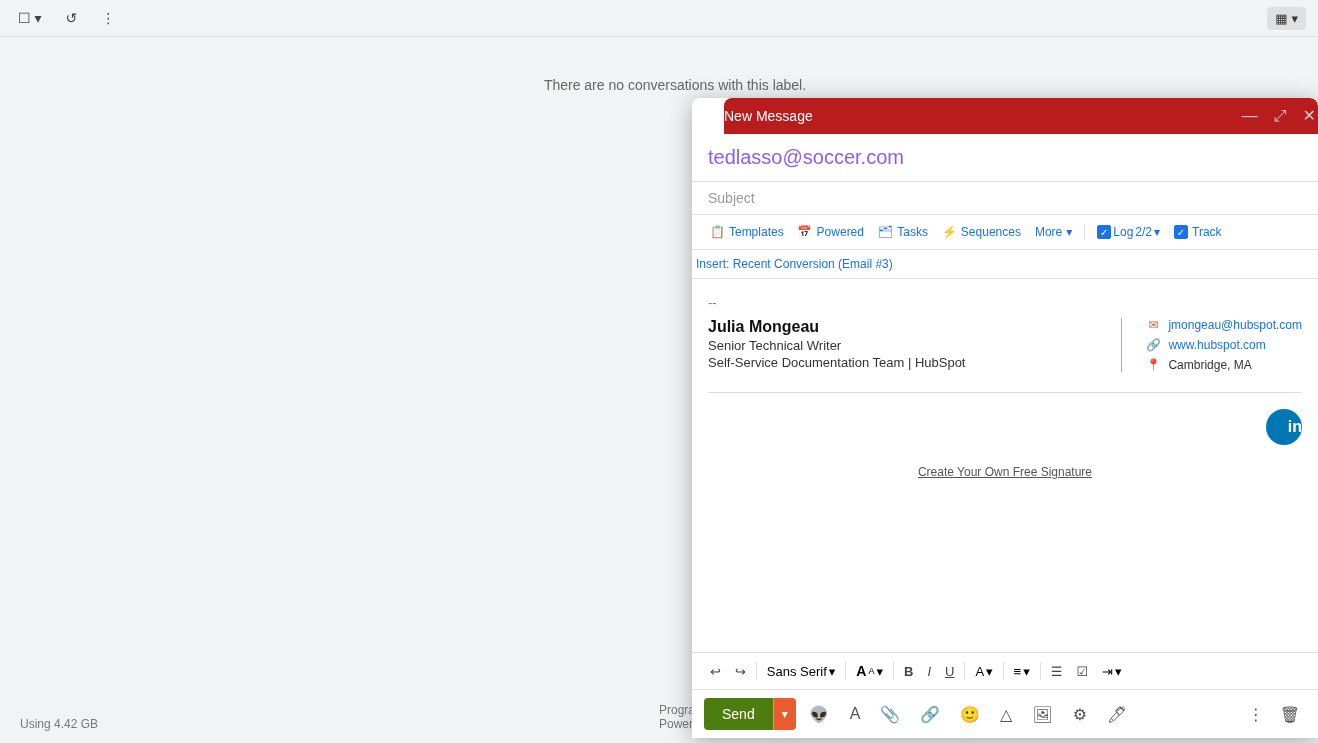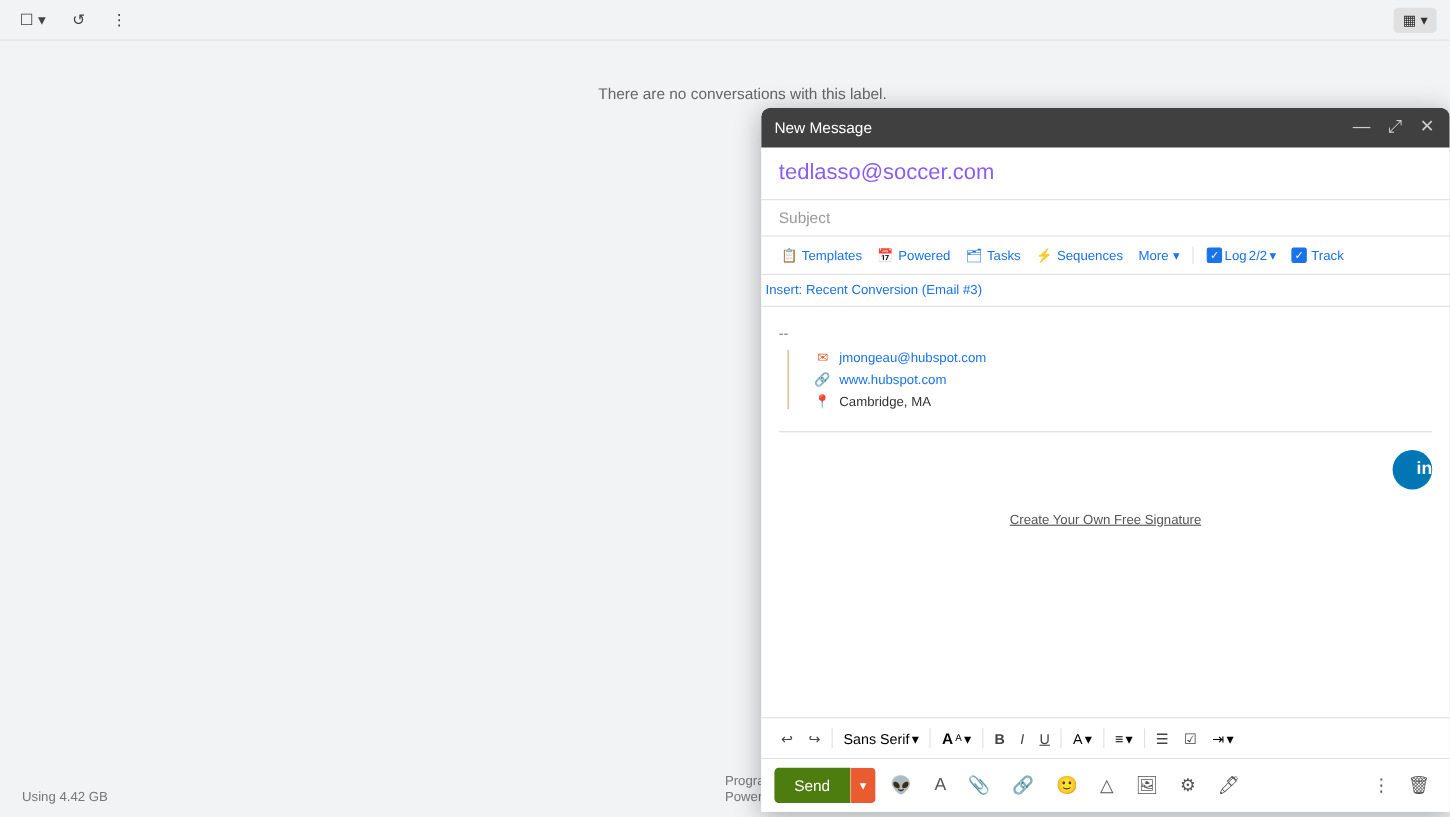--- a/index.html
+++ b/index.html
@@ -88,27 +88,28 @@
       height: 640px;
       background: #fff;
       border-radius: 8px 8px 0 0;
       box-shadow: 0 4px 24px rgba(0,0,0,0.3);
       display: flex;
       flex-direction: column;
       overflow: hidden;
     }
 
     .compose-header {
-      background: #404040;
+      background: #b91c1c;
       color: #fff;
-      padding: 8px 12px;
+      padding: 8px 0;
       display: flex;
       align-items: center;
       justify-content: space-between;
       border-radius: 8px 8px 0 0;
+      margin-left: 32px;
     }
     .compose-title {
       font-size: 14px;
       font-weight: 500;
     }
     .compose-controls {
       display: flex;
       gap: 12px;
       align-items: center;
     }
@@ -495,20 +496,25 @@
   </div>
 
   <div class="insert-row">
     <a class="insert-link">Insert: Recent Conversion (Email #3)</a>
   </div>
 
   <div class="compose-body">
     <div class="sig-separator">--</div>
 
     <div class="signature-block">
+      <div class="sig-left">
+        <div class="sig-name">Julia Mongeau</div>
+        <div class="sig-title">Senior Technical Writer</div>
+        <div class="sig-company">Self-Service Documentation Team | HubSpot</div>
+      </div>
       <div class="sig-divider"></div>
       <div class="sig-right">
         <div class="sig-contact-row">
           <span class="sig-icon" style="color:#e85c30;">✉</span>
           <a class="sig-link">jmongeau@hubspot.com</a>
         </div>
         <div class="sig-contact-row">
           <span class="sig-icon" style="color:#e85c30;">🔗</span>
           <a class="sig-link">www.hubspot.com</a>
         </div>

